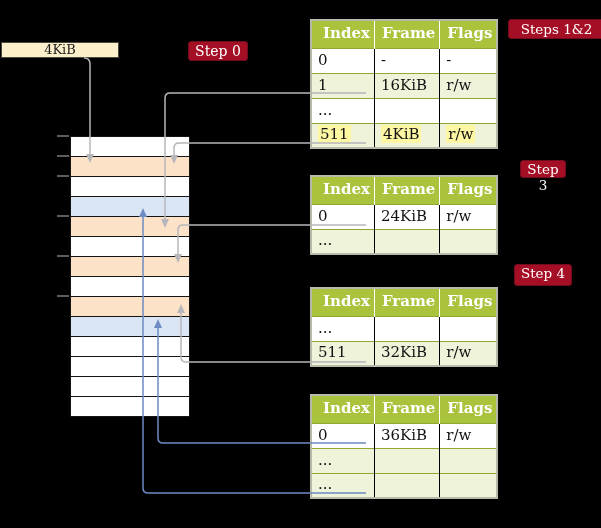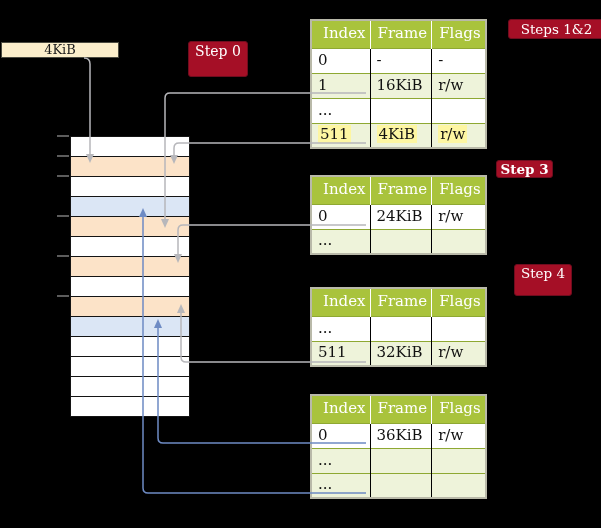--- a/index.html
+++ b/index.html
@@ -15,44 +15,44 @@
     box-sizing:border-box; background:#fbeecb; border:1px solid #4a4a40;
     font-size:13px; line-height:14px; text-align:center; color:#1a1a1a;
   }
 
   
   .steplabel {
     position:absolute; box-sizing:border-box;
     background:#a50f26; border:1px solid #700c1e; border-radius:3px;
     color:#fff; text-align:center; font-size:13.5px;
   }
-  .lbl-step0  { left:188px; top:41px;  width:60px; height:36px; line-height:18px; font-size:14px; }
+  .lbl-step0  { left:188px; top:41px;  width:60px; height:20px; line-height:18px; font-size:14px; }
   .lbl-steps12{ left:508px; top:19px;  width:97px; height:20px; line-height:18px; border-radius:3px 0 0 3px; }
-  .lbl-step3  { left:496px; top:160px; width:57px; height:18px; line-height:16px;font-weight:bold; }
-  .lbl-step4  { left:514px; top:264px; width:58px; height:32px; line-height:16px; }
+  .lbl-step3  { left:520px; top:160px; width:46px; height:18px; line-height:16px; }
+  .lbl-step4  { left:514px; top:264px; width:58px; height:22px; line-height:16px; }
 
   
   .memcol {
     position:absolute; left:70px; top:136px; width:120px;
     box-sizing:border-box; border:1px solid #141414; background:#fff;
   }
   .memrow { box-sizing:border-box; height:20px; border-bottom:1px solid #141414; }
   .memrow:last-child { border-bottom:none; height:19px; }
   .memrow.white { background:#ffffff; }
   .memrow.peach { background:#fce3c8; }
   .memrow.blue  { background:#dbe6f5; }
 
   
   table.ptable {
     position:absolute; left:310px; border-collapse:collapse;
     border:2px solid #b9b9a9; background:#fff; table-layout:fixed;
   }
   .t1 { top:19px; }  .t2 { top:175px; }  .t3 { top:287px; }  .t4 { top:394px; }
   .ptable th {
-    background:#a9c33c; color:#fff; font-weight:normal; font-size:15px;
+    background:#a9c33c; color:#fff; font-weight:bold; font-size:15px;
     text-align:left; height:28px; box-sizing:border-box;
     padding:0 4px 2px 7px; border-right:1px solid #fff;
   }
   .ptable th:first-child { padding-left:11px; }
   .ptable th:last-child { border-right:none;text-align:center; }
   .ptable td {
     font-size:15px; height:25px; box-sizing:border-box;
     padding:0 4px 2px 6px; border-right:1px solid #000;
     border-top:1px solid #8ea832; background:#fff;
   }

